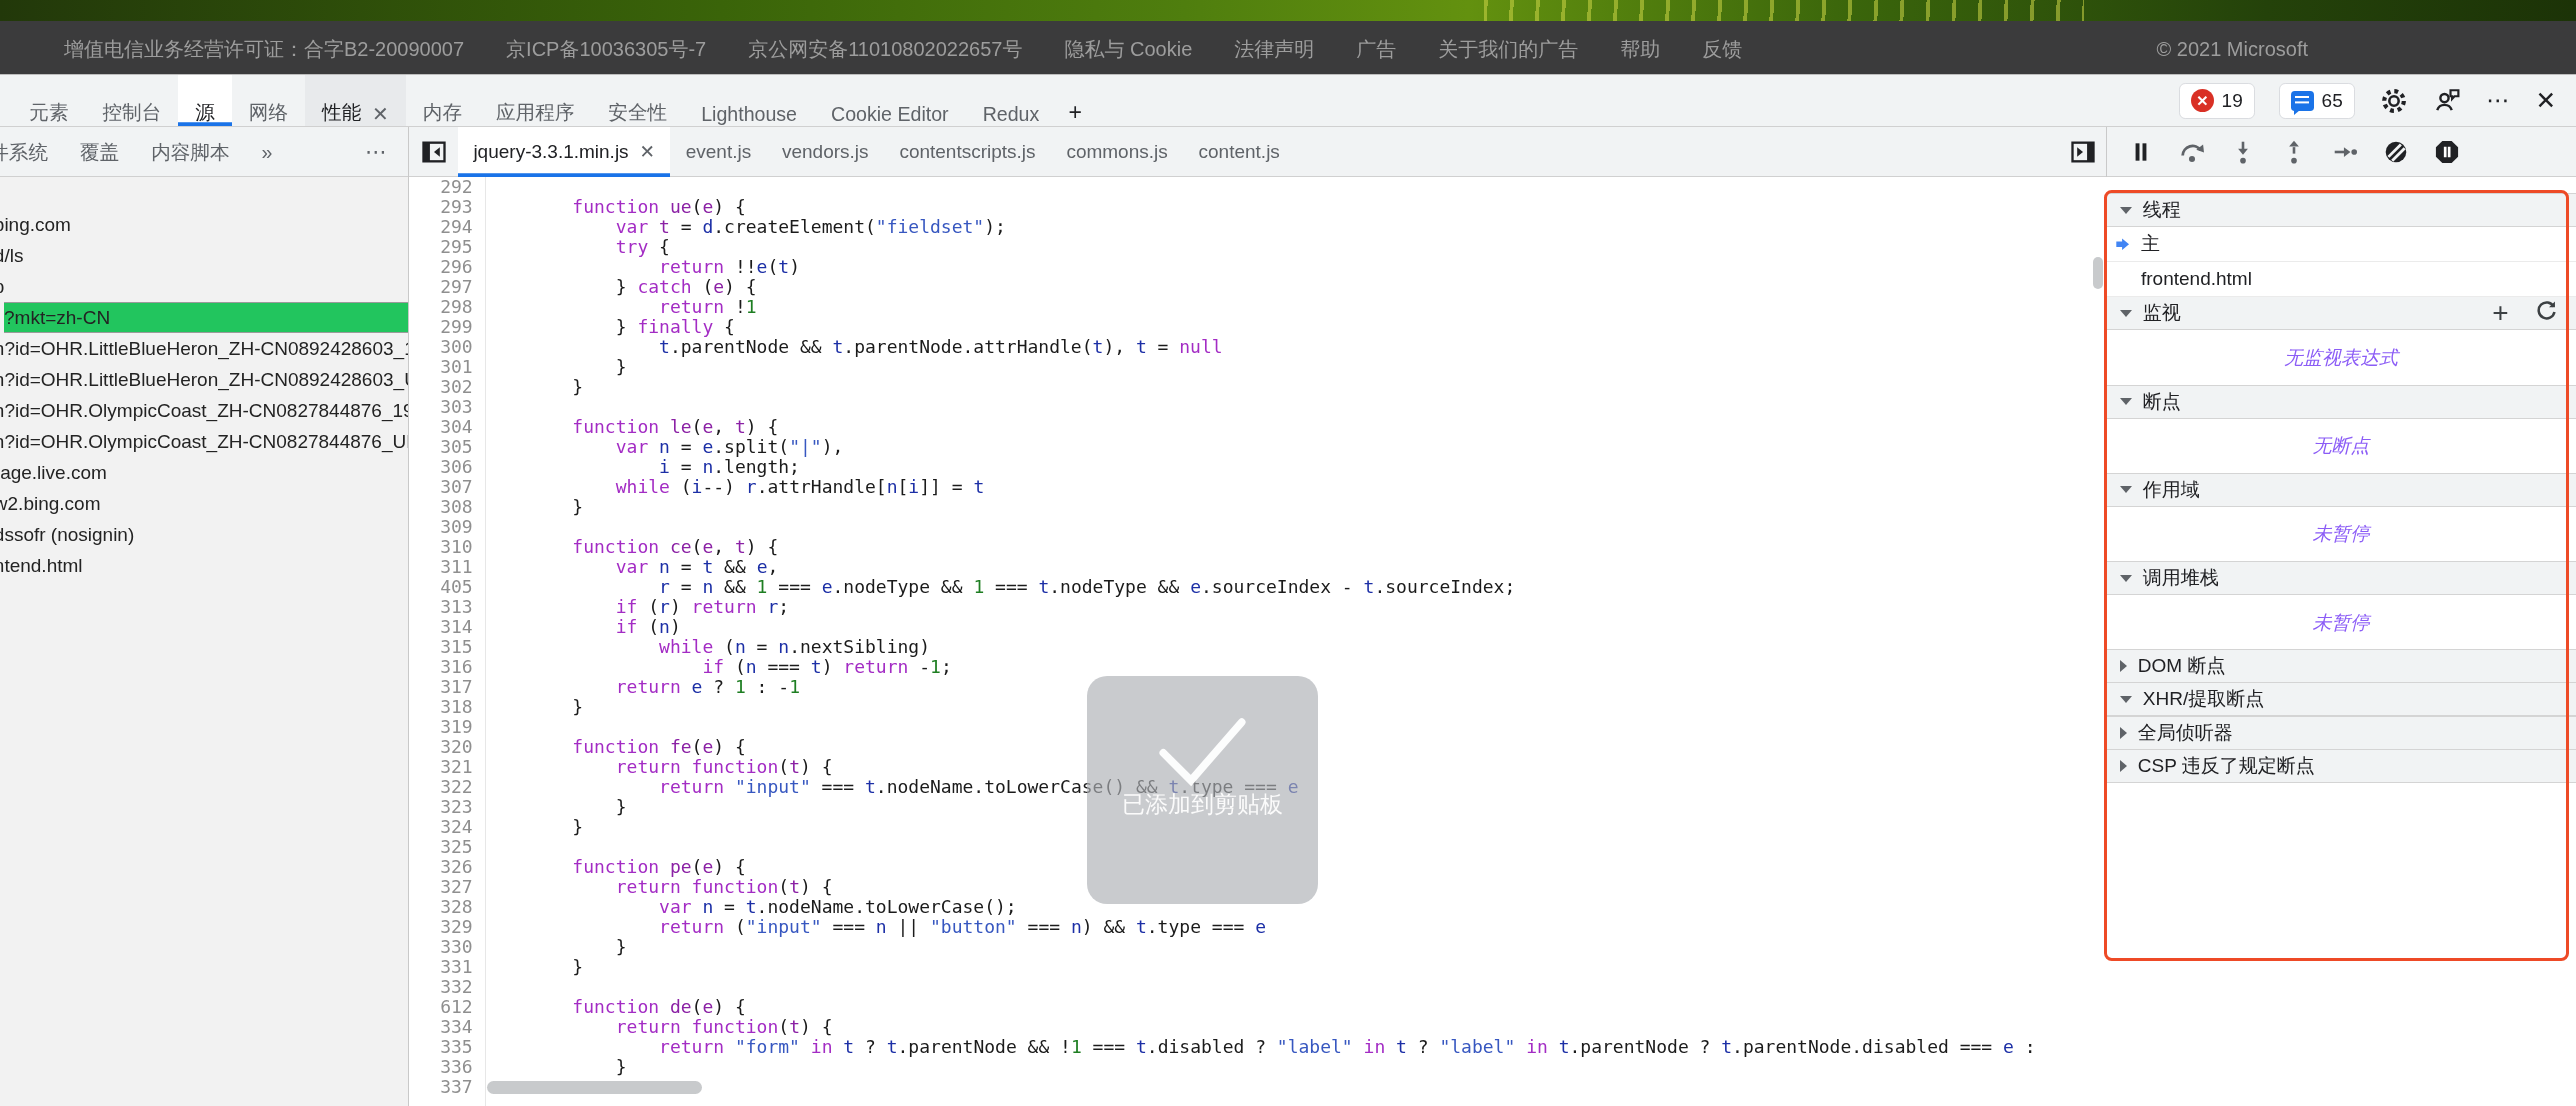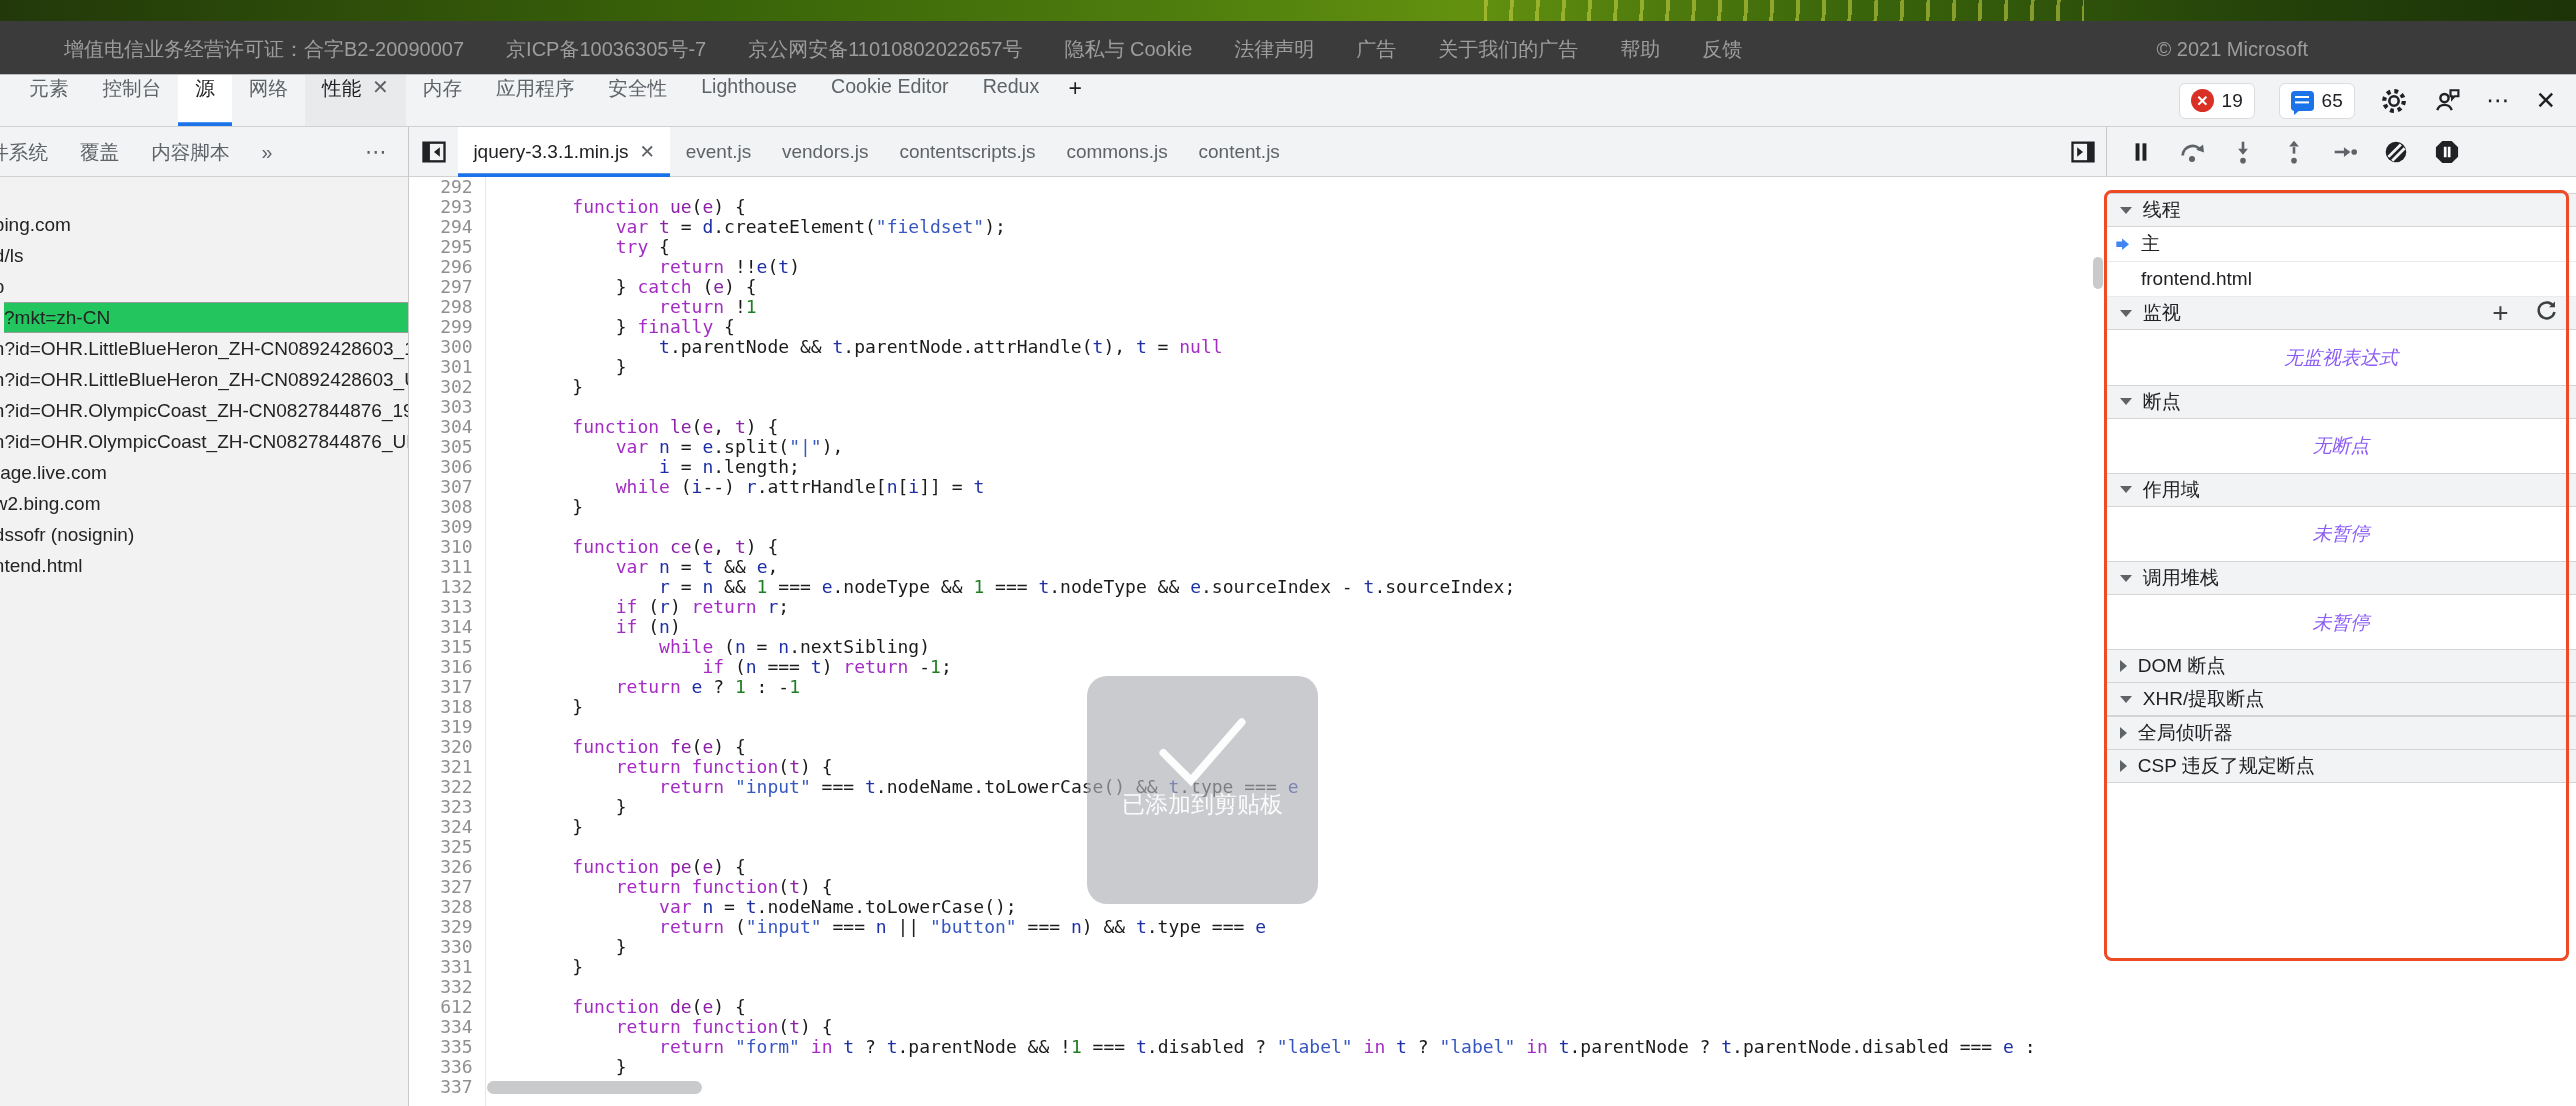--- a/index.html
+++ b/index.html
@@ -18,21 +18,21 @@
     gap:42px;padding-left:64px;box-sizing:border-box;font-size:20px;color:#9d9d9d;white-space:nowrap;}
   .footer .sp{flex:1;}
   .footer .cr{margin-right:268px;}
 
   
   .dt{left:0;top:74px;width:2576px;height:1033px;background:#fff;border-top:0.8px solid #bdbdbd;box-sizing:border-box;}
 
   
   .tabbar{position:absolute;left:0;top:0;width:2576px;height:52px;background:#f1f3f4;
     border-bottom:0.8px solid #d0d0d0;display:flex;align-items:stretch;padding-left:12.3px;box-sizing:border-box;}
-  .dtab{display:flex;align-items:flex-start;padding:0 17px;font-size:19.6px;color:#5f6368;cursor:default;}
+  .dtab{display:flex;align-items:flex-end;padding:0 17px;font-size:19.6px;color:#5f6368;cursor:default;}
   .dtab.active{background:#fff;color:#202124;box-shadow:inset 0 -3.8px 0 #1a73e8;}
   .dtab.pill{background:#e8eaec;color:#202124;}
   .dtab .x{margin-left:10.8px;color:#5f6368;font-size:20px;}
   .dtab.add{font-size:23px;color:#202124;padding:0 12.3px;}
   .tab-right{margin-left:auto;display:flex;align-items:center;gap:24.6px;padding-right:20px;}
   .badge{display:flex;align-items:center;gap:7.7px;border:0.8px solid #dadce0;border-radius:6.2px;background:#fff;
     height:34px;padding:0 10.8px;font-size:19px;color:#202124;}
   .errdot{width:23px;height:23px;border-radius:50%;background:#d93025;color:#fff;display:flex;
     align-items:center;justify-content:center;font-size:14.6px;font-weight:bold;}
   .msgic{width:23px;height:20px;border-radius:3.8px;background:#1a73e8;position:relative;}
@@ -318,21 +318,21 @@
           <div class="gline">302</div>
           <div class="gline">303</div>
           <div class="gline">304</div>
           <div class="gline">305</div>
           <div class="gline">306</div>
           <div class="gline">307</div>
           <div class="gline">308</div>
           <div class="gline">309</div>
           <div class="gline">310</div>
           <div class="gline">311</div>
-          <div class="gline">132</div>
+          <div class="gline">405</div>
           <div class="gline">313</div>
           <div class="gline">314</div>
           <div class="gline">315</div>
           <div class="gline">316</div>
           <div class="gline">317</div>
           <div class="gline">318</div>
           <div class="gline">319</div>
           <div class="gline">320</div>
           <div class="gline">321</div>
           <div class="gline">322</div>

